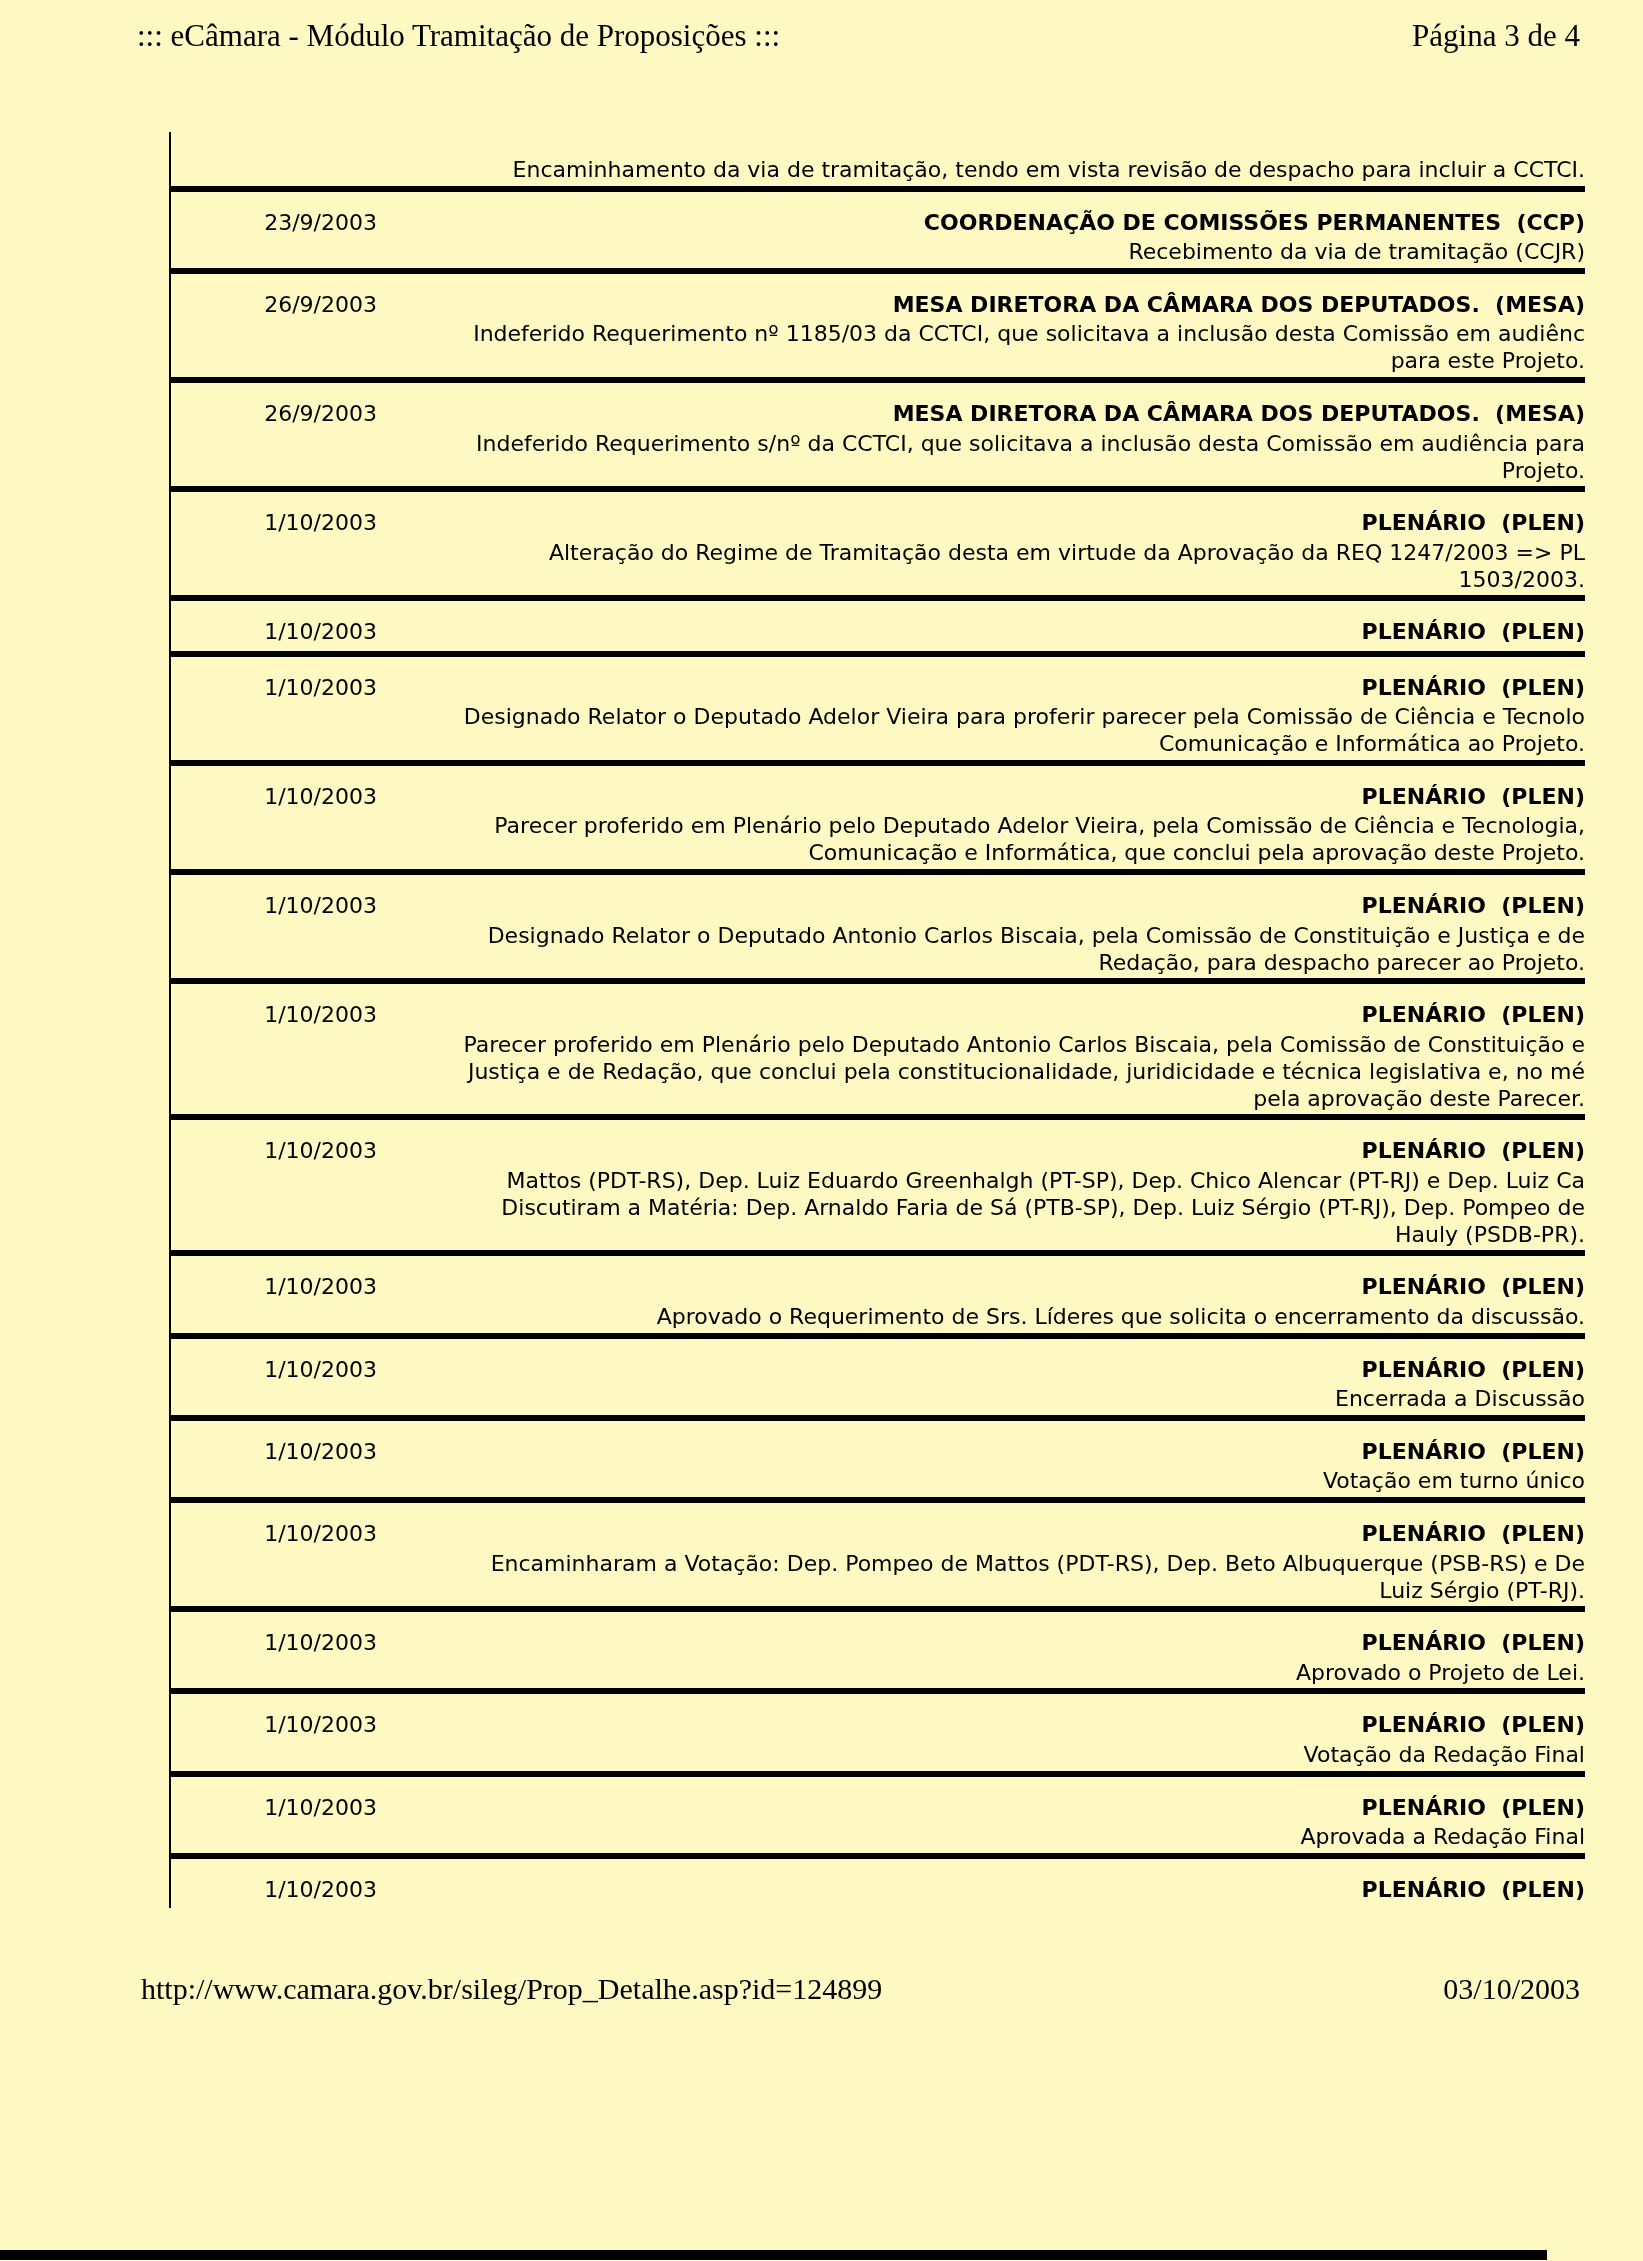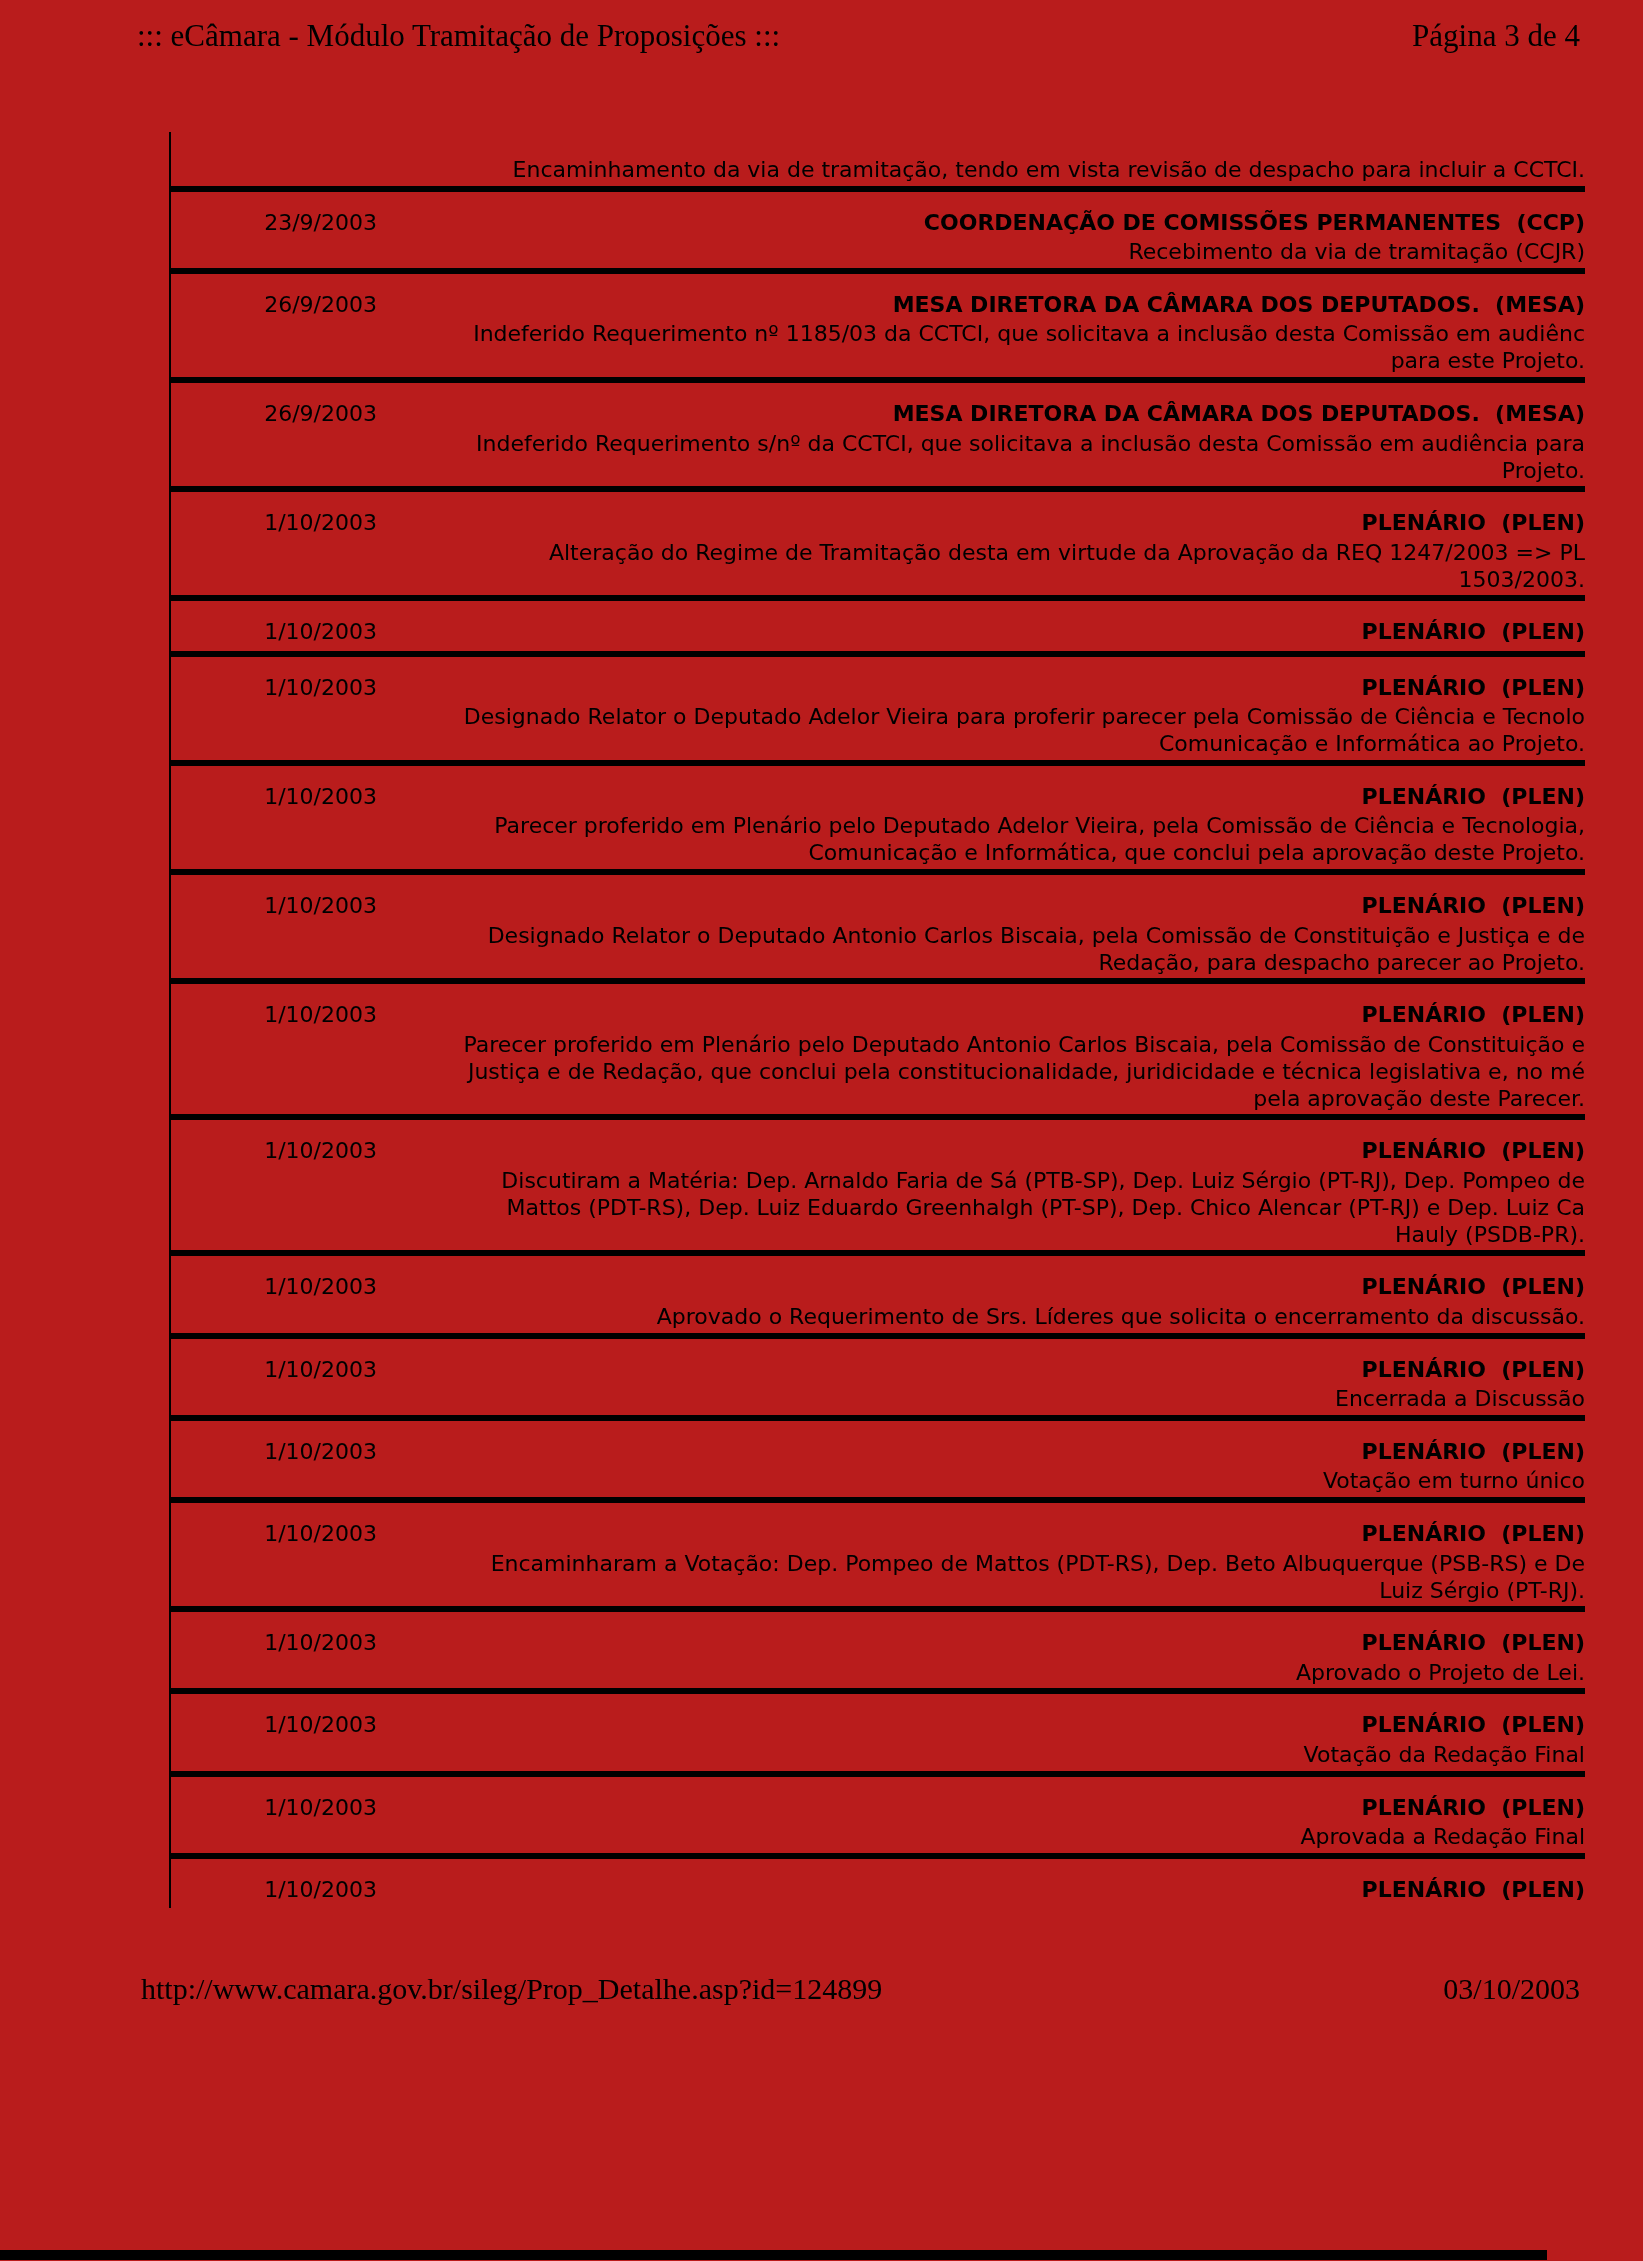--- a/index.html
+++ b/index.html
@@ -4,21 +4,21 @@
 <style>
   html, body {
     margin: 0;
     padding: 0;
     background: #ffffff;
   }
   .page {
     position: relative;
     width: 1644px;
     height: 2261px;
-    background: #b91c1c;
+    background: #fef9c3;
     color: #000000;
     overflow: hidden;
     font-family: "DejaVu Sans", sans-serif;
   }
   
   .print-header {
     position: absolute;
     top: 18px;
     left: 137px;
     right: 64px;
@@ -198,22 +198,22 @@
     <div class="desc-line">Parecer proferido em Plenário pelo Deputado Antonio Carlos Biscaia, pela Comissão de Constituição e</div>
           <div class="desc-line">Justiça e de Redação, que conclui pela constitucionalidade, juridicidade e técnica legislativa e, no mé</div>
           <div class="desc-line">pela aprovação deste Parecer.</div>
         </div>
   </div>
 
   <div class="t-row">
     <div class="date-cell">1/10/2003</div>
     <div class="desc-cell">
       <div class="org-heading">PLENÁRIO  (PLEN)</div>
-    <div class="desc-line">Discutiram a Matéria: Dep. Arnaldo Faria de Sá (PTB-SP), Dep. Luiz Sérgio (PT-RJ), Dep. Pompeo de</div>
-          <div class="desc-line">Mattos (PDT-RS), Dep. Luiz Eduardo Greenhalgh (PT-SP), Dep. Chico Alencar (PT-RJ) e Dep. Luiz Ca</div>
+    <div class="desc-line">Mattos (PDT-RS), Dep. Luiz Eduardo Greenhalgh (PT-SP), Dep. Chico Alencar (PT-RJ) e Dep. Luiz Ca</div>
+          <div class="desc-line">Discutiram a Matéria: Dep. Arnaldo Faria de Sá (PTB-SP), Dep. Luiz Sérgio (PT-RJ), Dep. Pompeo de</div>
           <div class="desc-line">Hauly (PSDB-PR).</div>
         </div>
   </div>
 
   <div class="t-row">
     <div class="date-cell">1/10/2003</div>
     <div class="desc-cell">
       <div class="org-heading">PLENÁRIO  (PLEN)</div>
     <div class="desc-line">Aprovado o Requerimento de Srs. Líderes que solicita o encerramento da discussão.</div>
         </div>

